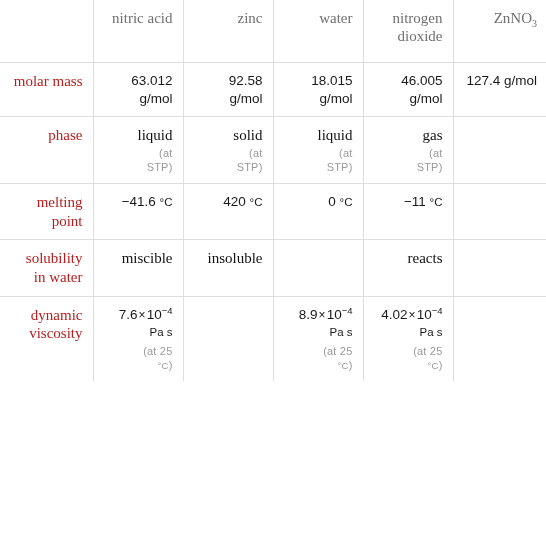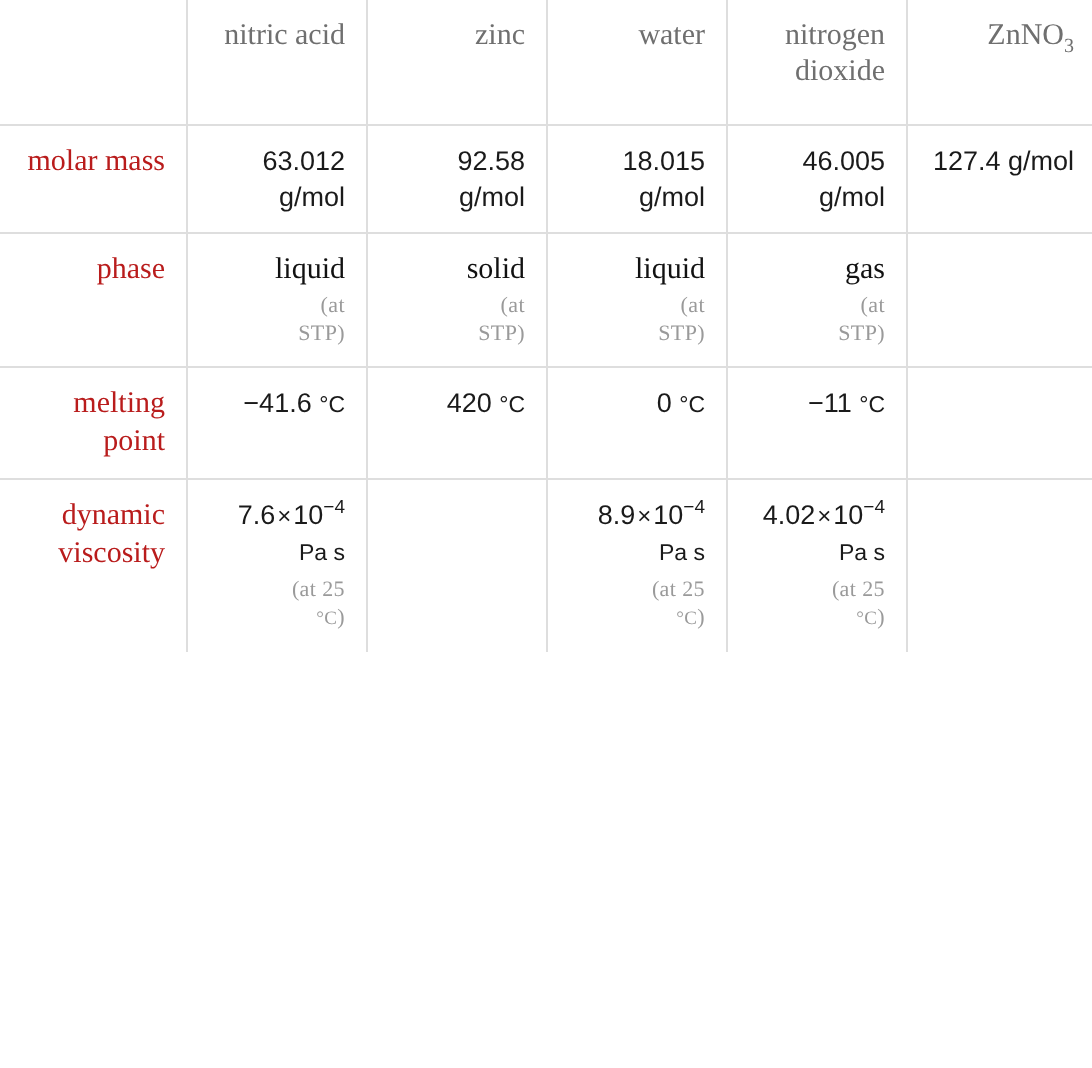--- a/index.html
+++ b/index.html
@@ -59,21 +59,21 @@
   
   td.data.word{
     font-family:"Liberation Serif", serif;
     font-size:15px;
     color:#111111;
     line-height:1.22;
   }
   .unit{font-size:11.5px;}
   .ann{
     display:block;
-    font-family:Liberation Serif, serif;
+    font-family:Liberation Sans, sans-serif;
     font-size:11px;
     color:#9a9a9a;
     margin-top:3px;
     letter-spacing:.2px;
     margin-left:36px;
   }
   .ann .deg{font-size:9.5px;}
   sup{font-size:9.5px;vertical-align:super;line-height:0;}
   sub{font-size:10px;vertical-align:sub;line-height:0;}
   .times{font-size:12px;padding:0 1px;}
@@ -119,20 +119,28 @@
       </tr>
       <tr>
         <td class="rowlabel">melting point</td>
         <td class="data"><span>−41.6 <span class="unit">°C</span></span></td>
         <td class="data"><span>420 <span class="unit">°C</span></span></td>
         <td class="data"><span>0 <span class="unit">°C</span></span></td>
         <td class="data"><span>−11 <span class="unit">°C</span></span></td>
         <td class="data"></td>
       </tr>
       <tr>
+        <td class="rowlabel">solubility in water</td>
+        <td class="data word"><span>miscible</span></td>
+        <td class="data word"><span>insoluble</span></td>
+        <td class="data word"></td>
+        <td class="data word"><span>reacts</span></td>
+        <td class="data word"></td>
+      </tr>
+      <tr>
         <td class="rowlabel">dynamic viscosity</td>
         <td class="data"><span>7.6<span class="times">×</span>10<sup>−4</sup> <span class="unit">Pa s</span></span><span class="ann">(at 25 <span class="deg">°C</span>)</span></td>
         <td class="data"></td>
         <td class="data"><span>8.9<span class="times">×</span>10<sup>−4</sup> <span class="unit">Pa s</span></span><span class="ann">(at 25 <span class="deg">°C</span>)</span></td>
         <td class="data"><span>4.02<span class="times">×</span>10<sup>−4</sup> <span class="unit">Pa s</span></span><span class="ann">(at 25 <span class="deg">°C</span>)</span></td>
         <td class="data"></td>
       </tr>
     </tbody>
 </table>
 

